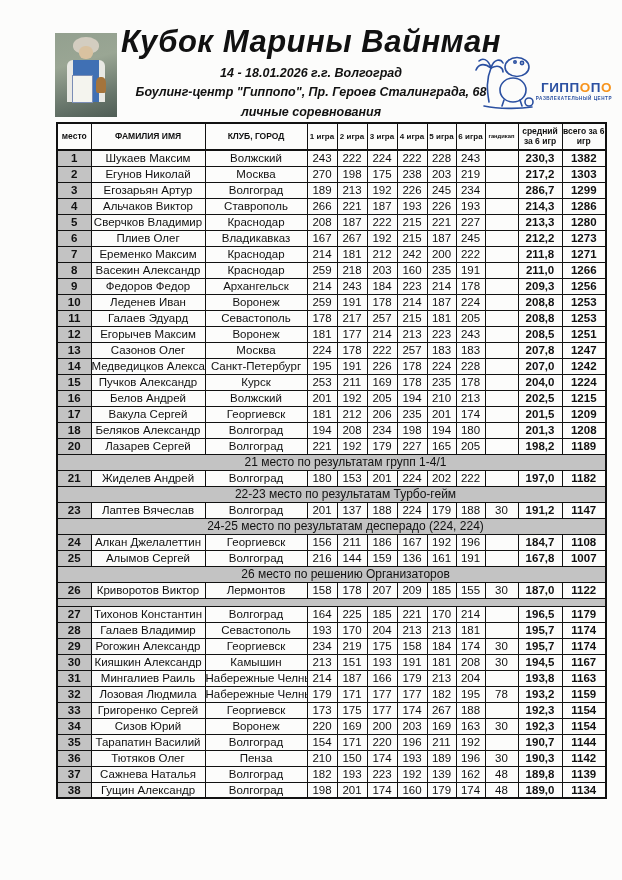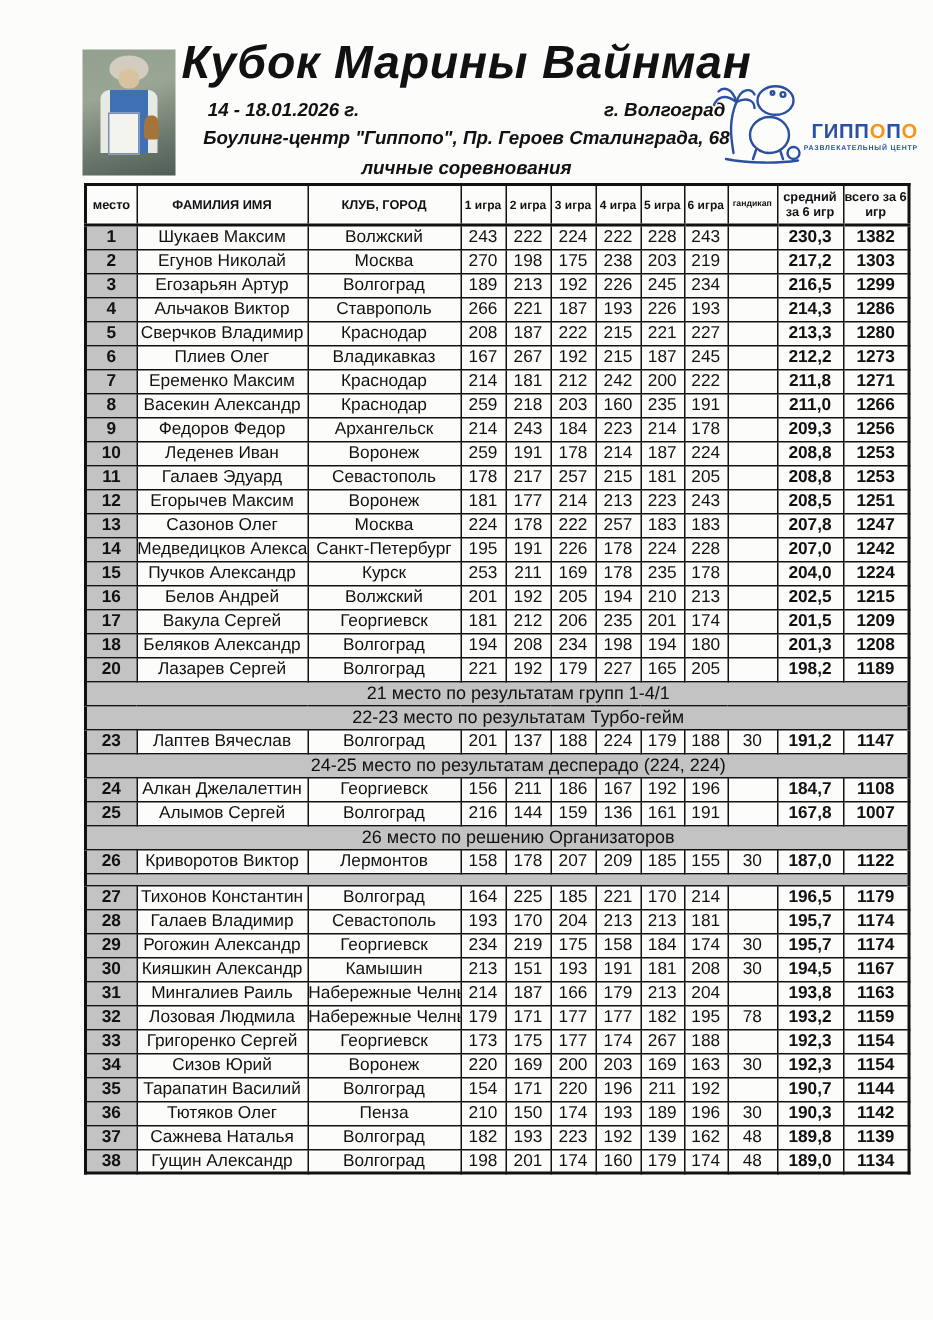--- a/index.html
+++ b/index.html
@@ -35,21 +35,21 @@
   .photo .cup { position: absolute; left: 41px; top: 44px; width: 10px; height: 16px;
     background: #a4743c; border-radius: 40% 40% 20% 20%; }
 
   .title-block { position: absolute; left: 0; right: 0; top: 26px; text-align: center; }
   .title {
     font-size: 31px; font-weight: bold; font-style: italic;
     letter-spacing: 0.5px; line-height: 1.0;
   }
   .date-city {
     width: 345px; margin: 9px auto 0;
-    display: flex; justify-content: space-between;
+    display: flex; justify-content: center;
     font-size: 12.5px; font-weight: bold; font-style: italic;
   }
   .venue { margin-top: 5px; font-size: 12.5px; font-weight: bold; font-style: italic; }
   .event-type { margin-top: 6px; font-size: 12.5px; font-weight: bold; font-style: italic; }
 
   .logo { position: absolute; right: 10px; top: 52px; width: 138px; height: 64px; }
   .logo svg { position: absolute; left: 0; top: 0; }
   .logo .logo-text {
     position: absolute; right: 0; top: 28px;
     font-size: 13.5px; font-weight: bold; letter-spacing: 0.5px;
@@ -210,21 +210,21 @@
           <td class="c-place">3</td>
           <td class="c-name">Егозарьян Артур</td>
           <td class="c-club">Волгоград</td>
           <td class="c-game1">189</td>
           <td class="c-game2">213</td>
           <td class="c-game3">192</td>
           <td class="c-game4">226</td>
           <td class="c-game5">245</td>
           <td class="c-game6">234</td>
           <td class="c-handicap"></td>
-          <td class="c-avg">216,5</td>
+          <td class="c-avg">286,7</td>
           <td class="c-total">1299</td>
         </tr>
         <tr>
           <td class="c-place">4</td>
           <td class="c-name">Альчаков Виктор</td>
           <td class="c-club">Ставрополь</td>
           <td class="c-game1">266</td>
           <td class="c-game2">221</td>
           <td class="c-game3">187</td>
           <td class="c-game4">193</td>
@@ -439,20 +439,34 @@
           <td class="c-game3">179</td>
           <td class="c-game4">227</td>
           <td class="c-game5">165</td>
           <td class="c-game6">205</td>
           <td class="c-handicap"></td>
           <td class="c-avg">198,2</td>
           <td class="c-total">1189</td>
         </tr>
         <tr class="sep">
           <td colspan="12">21 место по результатам групп 1-4/1</td>
+        </tr>
+        <tr>
+          <td class="c-place">21</td>
+          <td class="c-name">Жиделев Андрей</td>
+          <td class="c-club">Волгоград</td>
+          <td class="c-game1">180</td>
+          <td class="c-game2">153</td>
+          <td class="c-game3">201</td>
+          <td class="c-game4">224</td>
+          <td class="c-game5">202</td>
+          <td class="c-game6">222</td>
+          <td class="c-handicap"></td>
+          <td class="c-avg">197,0</td>
+          <td class="c-total">1182</td>
         </tr>
         <tr class="sep">
           <td colspan="12">22-23 место по результатам Турбо-гейм</td>
         </tr>
         <tr>
           <td class="c-place">23</td>
           <td class="c-name">Лаптев Вячеслав</td>
           <td class="c-club">Волгоград</td>
           <td class="c-game1">201</td>
           <td class="c-game2">137</td>

